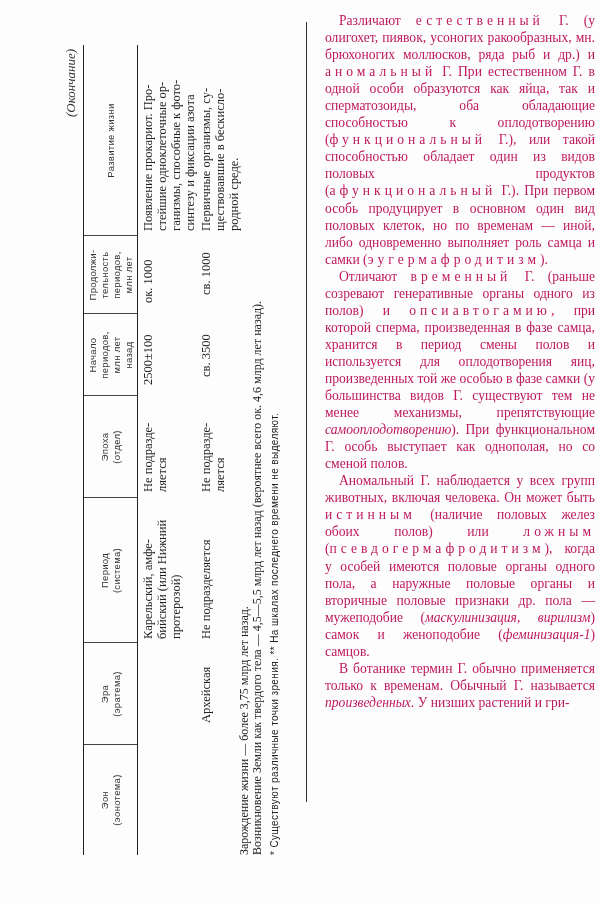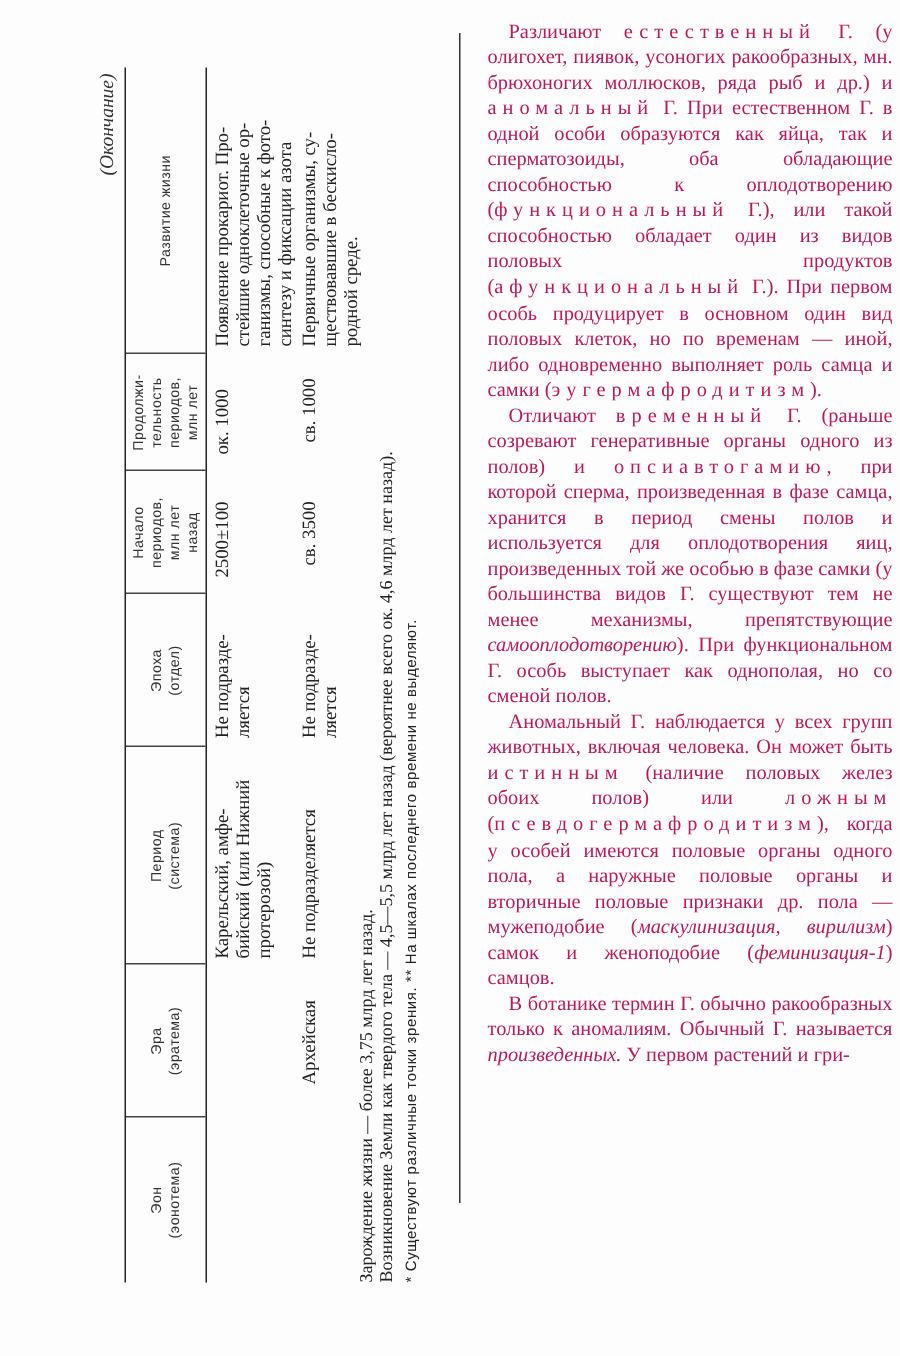--- a/index.html
+++ b/index.html
@@ -87,16 +87,16 @@
   <div class="note" style="top:188px;">Возникновение Земли как твердого тела — 4,5—5,5 млрд лет назад (вероятнее всего ок. 4,6 млрд лет назад).</div>
   <div class="note small" style="top:205px;">* Существуют различные точки зрения.  ** На шкалах последнего времени не выделяют.</div>
 </div>
 
 <div class="rule"></div>
 
 <div class="col">
   <p><span>Различают </span><span class="sp">естественный</span><span> Г. (у олигохет, пиявок, усоногих ракообразных, мн. брюхоногих моллюсков, ряда рыб и др.) и </span><span class="sp">аномальный</span><span> Г. При естественном Г. в одной особи образуются как яйца, так и сперматозоиды, оба обладающие способностью к оплодотворению (</span><span class="sp">функциональный</span><span> Г.), или такой способностью обладает один из видов половых продуктов (</span><span class="sp">афункциональный</span><span> Г.). При первом особь продуцирует в основном один вид половых клеток, но по временам — иной, либо одновременно выполняет роль самца и самки (</span><span class="sp">эугермафродитизм</span><span>).</span></p>
   <p><span>Отличают </span><span class="sp">временный</span><span> Г. (раньше созревают генеративные органы одного из полов) и </span><span class="sp">опсиавтогамию</span><span>, при которой сперма, произведенная в фазе самца, хранится в период смены полов и используется для оплодотворения яиц, произведенных той же особью в фазе самки (у большинства видов Г. существуют тем не менее механизмы, препятствующие </span><i>самооплодотворению</i><span>). При функциональном Г. особь выступает как однополая, но со сменой полов.</span></p>
   <p><span>Аномальный Г. наблюдается у всех групп животных, включая человека. Он может быть </span><span class="sp">истинным</span><span> (наличие половых желез обоих полов) или </span><span class="sp">ложным</span><span> (</span><span class="sp">псевдогермафродитизм</span><span>), когда у особей имеются половые органы одного пола, а наружные половые органы и вторичные половые признаки др. пола — мужеподобие (</span><i>маскулинизация, вирилизм</i><span>) самок и женоподобие (</span><i>феминизация-1</i><span>) самцов.</span></p>
-  <p><span>В ботанике термин Г. обычно ракообразных только к аномалиям. Обычный Г. называется </span><i>произведенных.</i><span> У первом растений и гри-</span></p>
+  <p><span>В ботанике термин Г. обычно применяется только к временам. Обычный Г. называется </span><i>произведенных.</i><span> У низших растений и гри-</span></p>
 </div>
 
 <div class="pnum">117</div>
 
 </body></html>

